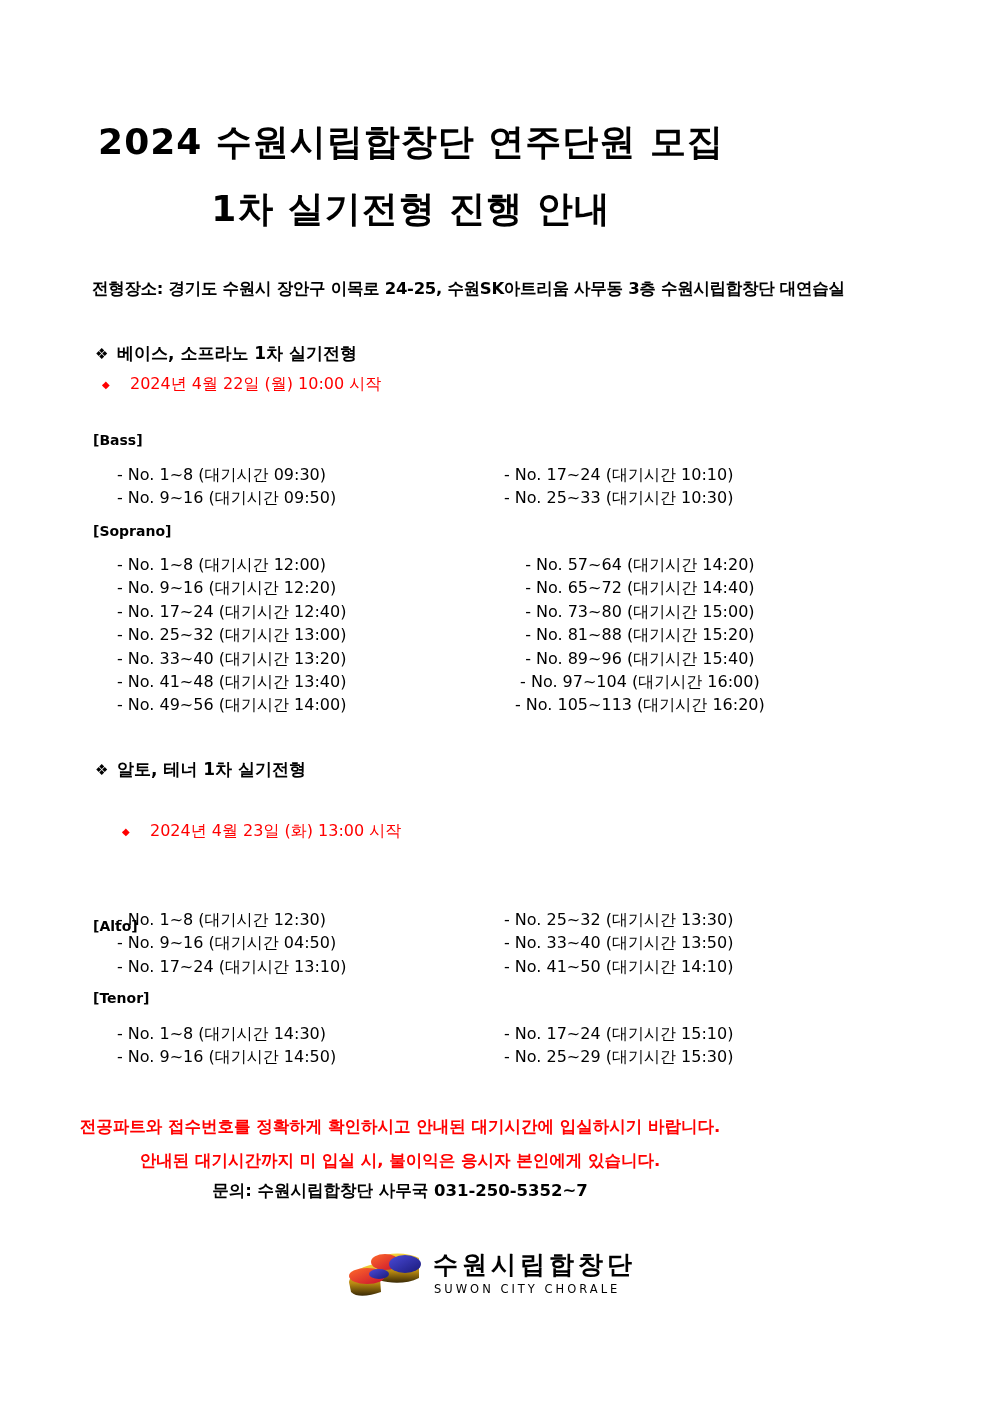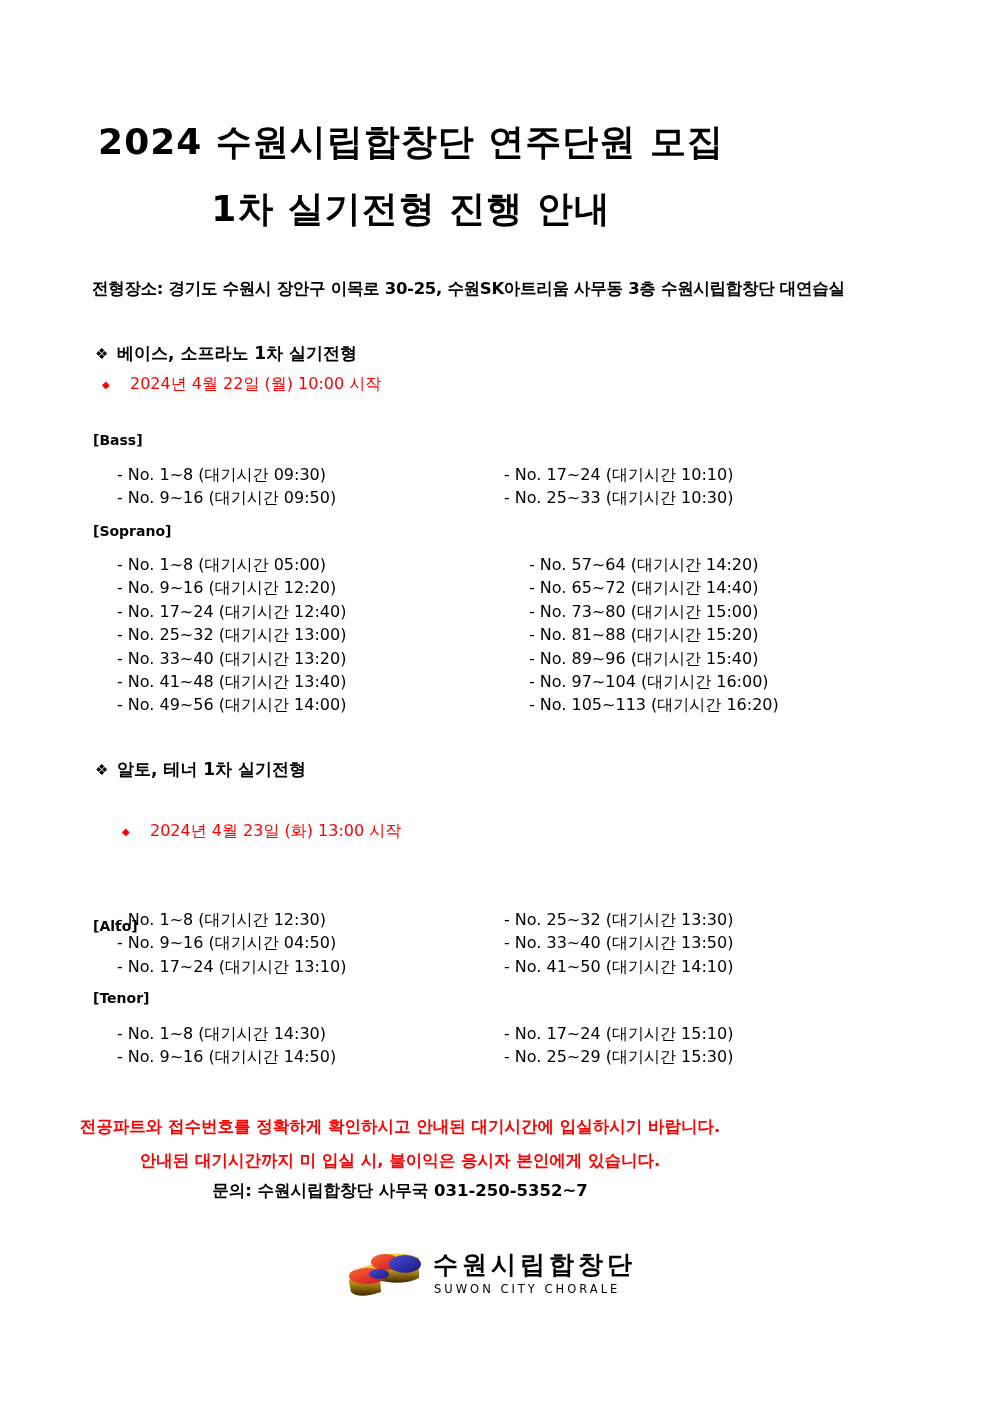--- a/index.html
+++ b/index.html
@@ -22,50 +22,50 @@
   .logo { position: absolute; left: 345px; top: 1248px; width: 310px; height: 56px; }
   .logo-title { position: absolute; left: 88px; top: 0; font-size: 25px; font-weight: bold; letter-spacing: 4px; }
   .logo-sub { position: absolute; left: 89px; top: 34px; font-size: 11.5px; letter-spacing: 3px; }
 </style>
 </head>
 <body>
 
 <div class="title l1">2024 수원시립합창단 연주단원 모집</div>
 <div class="title l2">1차 실기전형 진행 안내</div>
 
-<div class="venue">전형장소: 경기도 수원시 장안구 이목로 30-25, 수원SK아트리움 사무동 3층 수원시립합창단 대연습실</div>
+<div class="venue">전형장소: 경기도 수원시 장안구 이목로 24-25, 수원SK아트리움 사무동 3층 수원시립합창단 대연습실</div>
 
 <div class="sec-head" style="top:342px;">
   <span class="mark">❖</span><span>베이스, 소프라노 1차 실기전형</span>
 </div>
 <div class="sec-date" style="top:374px;">
   <span class="dot">◆</span><span>2024년 4월 22일 (월) 10:00 시작</span>
 </div>
 
 <div class="part" style="top:432px;">[Bass]</div>
 <div class="col" style="top:463px;left:117px;">
   <div class="row">- No. 1~8 (대기시간 09:30)</div>
   <div class="row">- No. 9~16 (대기시간 09:50)</div>
 </div>
 <div class="col" style="top:463px;left:504px;">
   <div class="row">- No. 17~24 (대기시간 10:10)</div>
   <div class="row">- No. 25~33 (대기시간 10:30)</div>
 </div>
 
 <div class="part" style="top:523px;text-align:right;">[Soprano]</div>
 <div class="col" style="top:553px;left:117px;">
-  <div class="row">- No. 1~8 (대기시간 05:00)</div>
+  <div class="row">- No. 1~8 (대기시간 12:00)</div>
   <div class="row">- No. 9~16 (대기시간 12:20)</div>
   <div class="row">- No. 17~24 (대기시간 12:40)</div>
   <div class="row">- No. 25~32 (대기시간 13:00)</div>
   <div class="row">- No. 33~40 (대기시간 13:20)</div>
   <div class="row">- No. 41~48 (대기시간 13:40)</div>
   <div class="row">- No. 49~56 (대기시간 14:00)</div>
 </div>
-<div class="col" style="top:553px;left:529px;">
+<div class="col" style="top:553px;left:515px;text-align:center;">
   <div class="row">- No. 57~64 (대기시간 14:20)</div>
   <div class="row">- No. 65~72 (대기시간 14:40)</div>
   <div class="row">- No. 73~80 (대기시간 15:00)</div>
   <div class="row">- No. 81~88 (대기시간 15:20)</div>
   <div class="row">- No. 89~96 (대기시간 15:40)</div>
   <div class="row">- No. 97~104 (대기시간 16:00)</div>
   <div class="row">- No. 105~113 (대기시간 16:20)</div>
 </div>
 
 <div class="sec-head" style="top:758px;">

